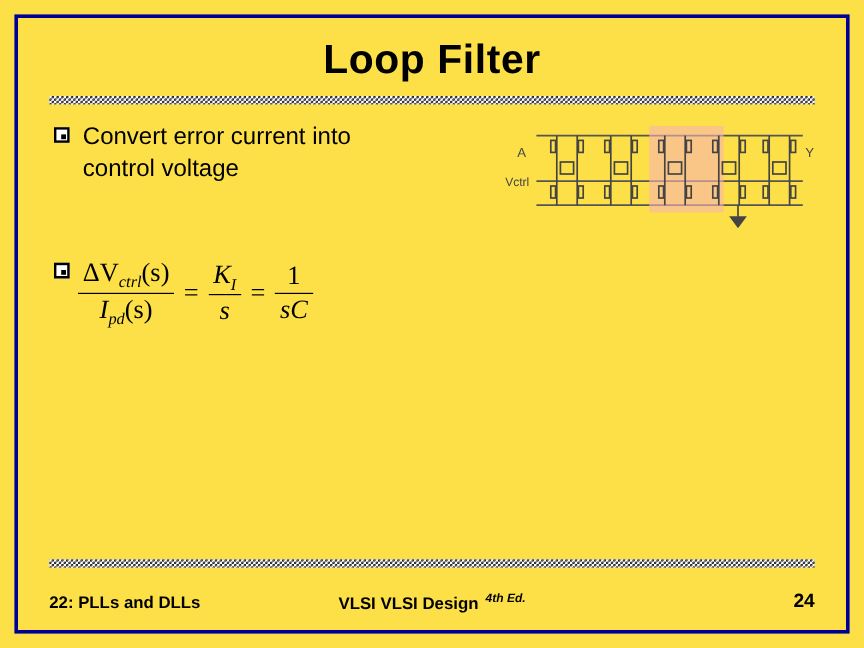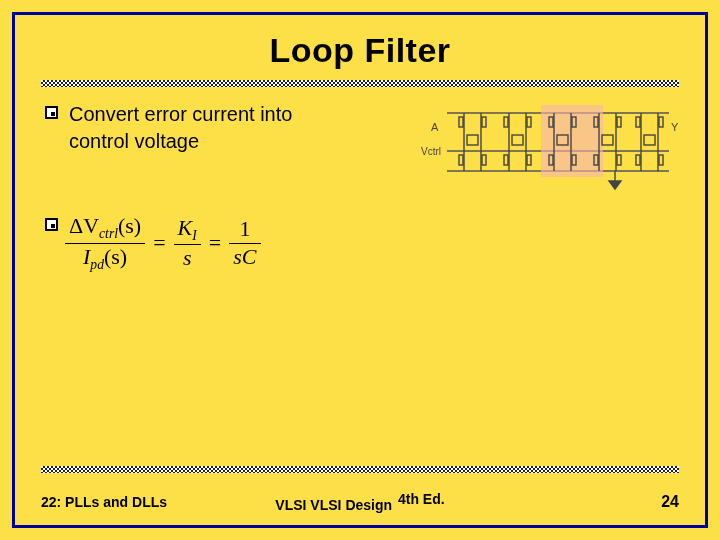--- a/index.html
+++ b/index.html
@@ -128,21 +128,21 @@
     color: #000;
     margin-top: 20px;
   }
   .ft-left { flex: 0 0 auto; }
   .ft-center {
     position: absolute;
     left: 50%;
     transform: translateX(-50%);
     white-space: nowrap;
   }
-  .ft-center .ed { font-size: 14px; font-weight: bold; vertical-align: super; margin-left: 2px; }
+  .ft-center .ed { font-size: 10px; font-weight: bold; vertical-align: super; margin-left: 2px; font-style: italic; }
   .ft-right { margin-left: auto; color: #000; font-size: 16px; }
 </style>
 </head>
 <body>
 
 <div class="slide">
   <div class="frame">
     <h1 class="title">Loop Filter</h1>
     <div class="divider"></div>
 

